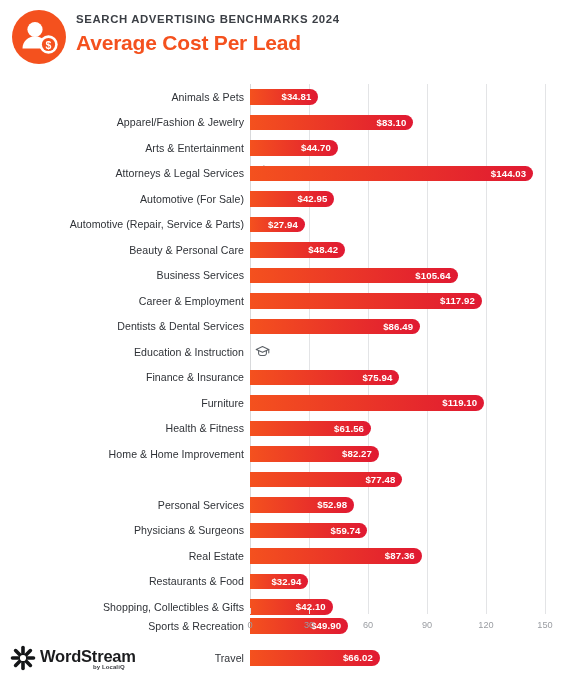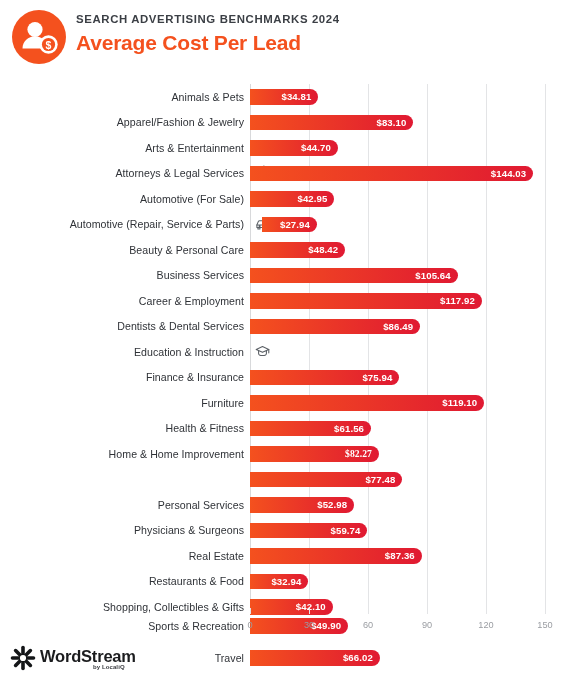--- a/index.html
+++ b/index.html
@@ -201,21 +201,21 @@
           <div class="row" style="top: 127.5px;">
             <div class="row-label">Automotive (Repair, Service &amp; Parts)</div>
             <div class="row-icon">
               <svg width="17" height="17" viewBox="0 0 20 20">
                 <path d="M3.4 13.6v-3.1l1.6-3.9a1.7 1.7 0 0 1 1.6-1h6.8a1.7 1.7 0 0 1 1.6 1l1.6 3.9v3.1z" fill="none" stroke="#5b6066" stroke-width="1.25" stroke-linejoin="round" stroke-linecap="round"></path>
                 <path d="M4.6 13.6v1.8h2.4v-1.8M13 13.6v1.8h2.4v-1.8M3.4 10.5h13.2" fill="none" stroke="#5b6066" stroke-width="1.25" stroke-linejoin="round" stroke-linecap="round"></path>
                 <circle cx="6.6" cy="11.9" r=".7" fill="none" stroke="#5b6066" stroke-width="1.25" stroke-linejoin="round" stroke-linecap="round"></circle>
                 <circle cx="13.4" cy="11.9" r=".7" fill="none" stroke="#5b6066" stroke-width="1.25" stroke-linejoin="round" stroke-linecap="round"></circle>
               </svg>
             </div>
-            <div class="bar-wrap" style="width: 54.9487px; margin-left: 12px;">
+            <div class="bar-wrap" style="width: 54.9487px;">
               <div class="bar" style="width: 54.9487px; background: linear-gradient(90deg, rgb(244, 81, 30) 0%, rgb(224, 25, 50) 100%);">
                 <span class="bar-value">$27.94</span>
               </div>
             </div>
           </div>
           <div class="row" style="top: 153px;">
             <div class="row-label">Beauty &amp; Personal Care</div>
             <div class="row-icon">
               <svg width="17" height="17" viewBox="0 0 20 20">
                 <path d="M12.4 2.6l3 3-7.4 7.4-3-3z" fill="none" stroke="#5b6066" stroke-width="1.25" stroke-linejoin="round" stroke-linecap="round"></path>
@@ -329,21 +329,21 @@
           <div class="row" style="top: 357px;">
             <div class="row-label">Home &amp; Home Improvement</div>
             <div class="row-icon">
               <svg width="17" height="17" viewBox="0 0 20 20">
                 <path d="M3 9.4 10 3.6l7 5.8" fill="none" stroke="#5b6066" stroke-width="1.25" stroke-linejoin="round" stroke-linecap="round"></path>
                 <path d="M4.8 8.8v7.2h10.4V8.8" fill="none" stroke="#5b6066" stroke-width="1.25" stroke-linejoin="round" stroke-linecap="round"></path>
                 <path d="M8 16v-3.6h4V16" fill="none" stroke="#5b6066" stroke-width="1.25" stroke-linejoin="round" stroke-linecap="round"></path>
               </svg>
             </div>
             <div class="bar-wrap" style="width: 161.798px;">
-              <div class="bar" style="width: 129px; background: linear-gradient(90deg, rgb(244, 81, 30) 0%, rgb(224, 25, 50) 100%); font-family: Liberation Serif, serif;">
+              <div class="bar" style="width: 129px; background: linear-gradient(90deg, rgb(244, 81, 30) 0%, rgb(224, 25, 50) 100%);">
                 <span class="bar-value">$82.27</span>
               </div>
             </div>
           </div>
           <div class="row" style="top: 382.5px;">
             <div class="row-icon">
               <svg width="17" height="17" viewBox="0 0 20 20">
                 <path d="M3 16V8.2l4.2 2.6V8.2l4.2 2.6V5.2H17V16z" fill="none" stroke="#5b6066" stroke-width="1.25" stroke-linejoin="round" stroke-linecap="round"></path>
                 <path d="M5.2 13.2h1.2M8.6 13.2h1.2M12.4 13.2h1.2M12.4 9.4h2.4M12.4 7.2h2.4" fill="none" stroke="#5b6066" stroke-width="1.25" stroke-linejoin="round" stroke-linecap="round"></path>
               </svg>

